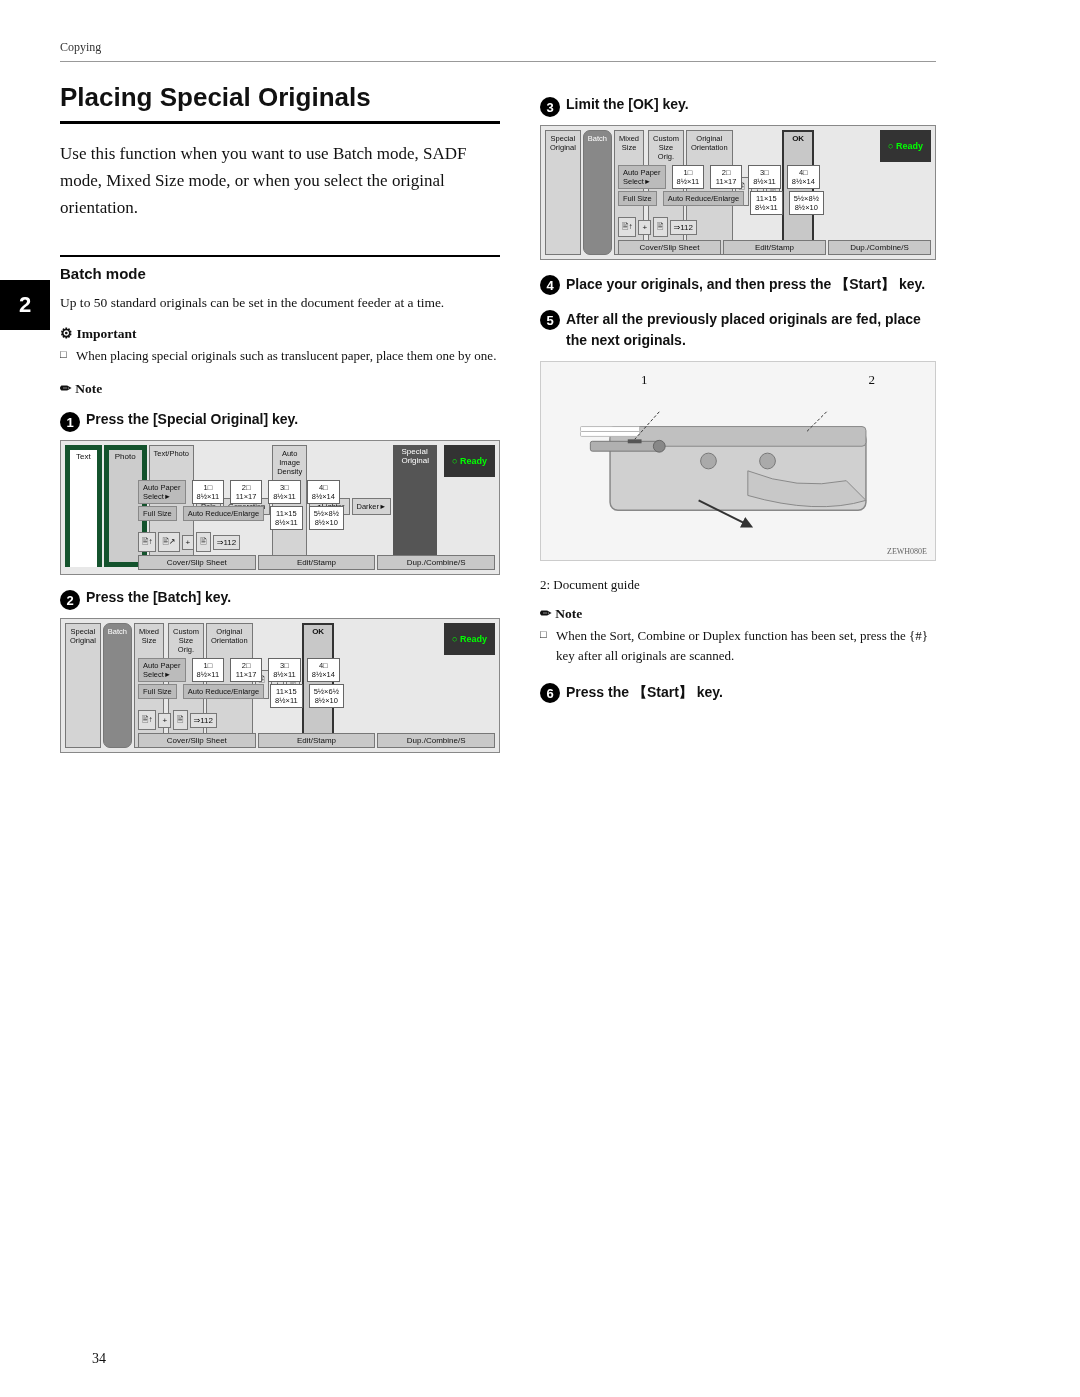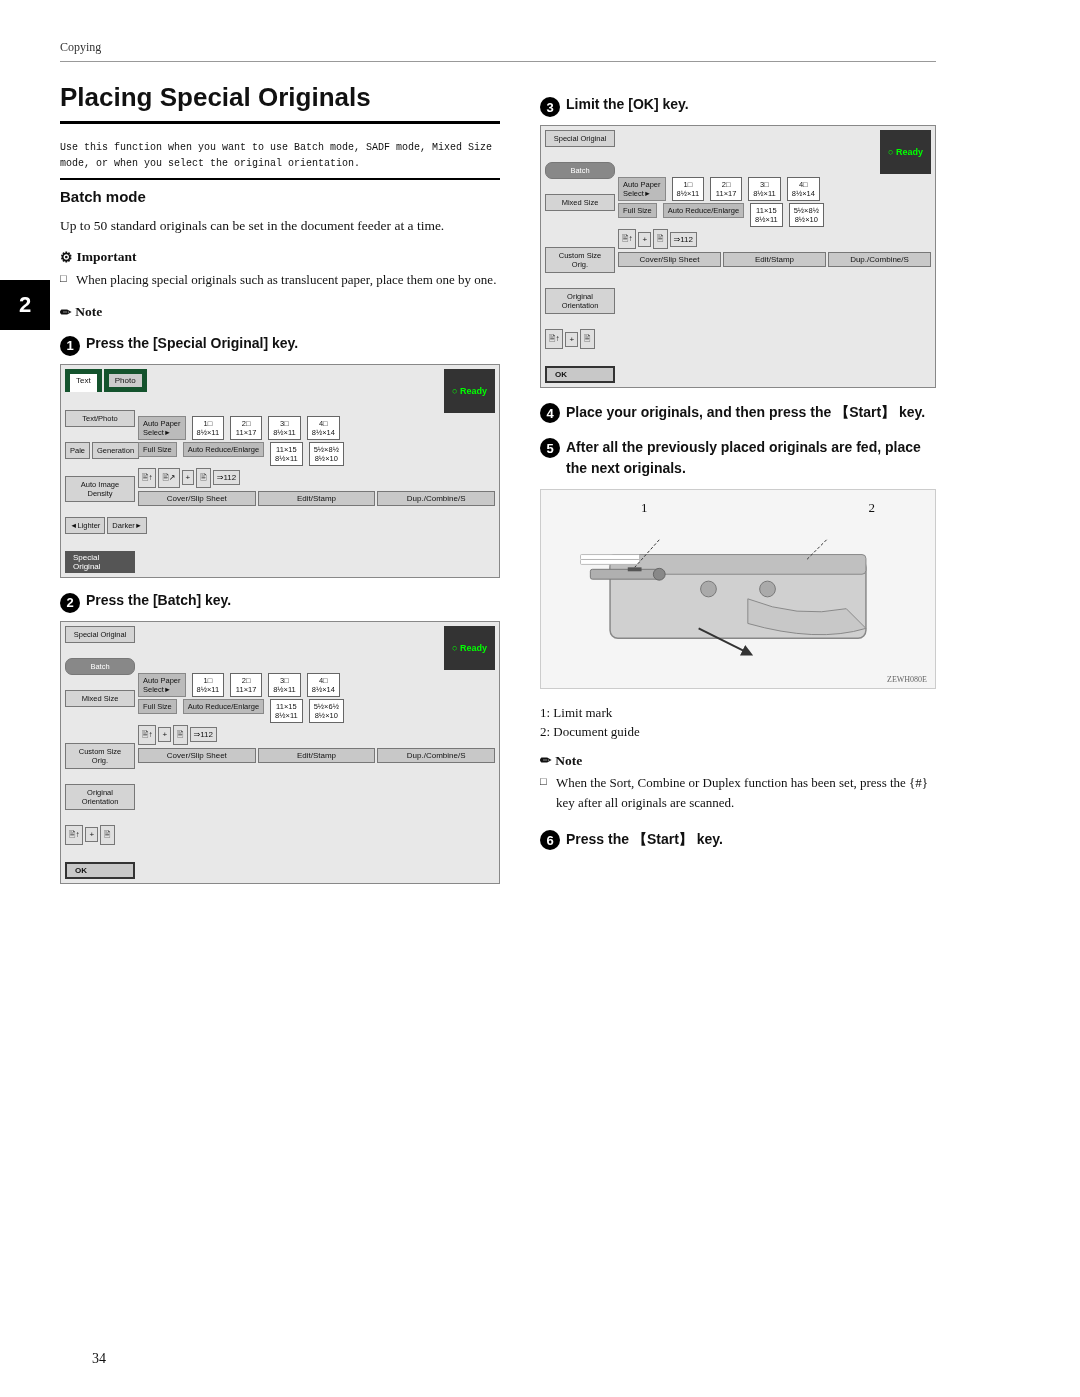--- a/index.html
+++ b/index.html
@@ -69,24 +69,23 @@
     .page-title {
       font-size: 26px;
       font-weight: bold;
       font-family: Arial, sans-serif;
       border-bottom: 3px solid #000;
       padding-bottom: 8px;
       margin-bottom: 16px;
     }
 
     .intro-text {
-      font-size: 10px;
+      font-size: 17px;
       line-height: 1.6;
-      margin-bottom: 6px;
-      font-family: Liberation Mono, monospace;
+      margin-bottom: 33px;
     }
 
     .section-rule {
       border: none;
       border-top: 2px solid #000;
       margin-bottom: 8px;
     }
 
     .section-title {
       font-size: 15px;
@@ -192,21 +191,21 @@
     }
 
     .ui-tab.active {
       background: #fff;
       border-bottom: none;
     }
 
     .ui-ready {
       background: #333;
       color: #0f0;
-      padding: 17px 8px;
+      padding: 11px 8px;
       font-size: 9px;
       font-weight: bold;
     }
 
     .ui-paper-row {
       display: flex;
       gap: 6px;
       margin-bottom: 2px;
       align-items: flex-start;
     }
@@ -319,22 +318,22 @@
       position: absolute;
       bottom: 30px;
       left: 60px;
       font-size: 14px;
       margin-left: 32px;
     }
 
     
     .ui-sidebar {
       display: flex;
-      flex-direction: column;
-      gap: 15px;
+      flex-direction: row;
+      gap: 2px;
       width: 70px;
       flex-shrink: 0;
     }
 
     .ui-main-area {
       flex: 1;
     }
 
     .ui-layout {
       display: flex;
@@ -610,21 +609,20 @@
           <line x1="280" y1="40" x2="260" y2="60" stroke="#333" stroke-width="1" stroke-dasharray="3,2"></line>
 
           <rect x="78" y="68" width="14" height="4" fill="#555"></rect>
 
           <ellipse cx="160" cy="90" rx="8" ry="8" fill="#aaa" stroke="#777" stroke-width="1"></ellipse>
           <ellipse cx="220" cy="90" rx="8" ry="8" fill="#aaa" stroke="#777" stroke-width="1"></ellipse>
         </svg>
         <div class="diagram-code">ZEWH080E</div>
       </div>
 
-      <div class="caption-text">1: Limit mark</div>
       <div class="caption-text">2: Document guide</div>
 
       <div class="note-box" style="margin-top:12px">
         <div class="note-title">
           <span>✏</span>
           <span>Note</span>
         </div>
         <div class="note-item">When the Sort, Combine or Duplex function has been set, press the {#} key after all originals are scanned.</div>
       </div>
 

